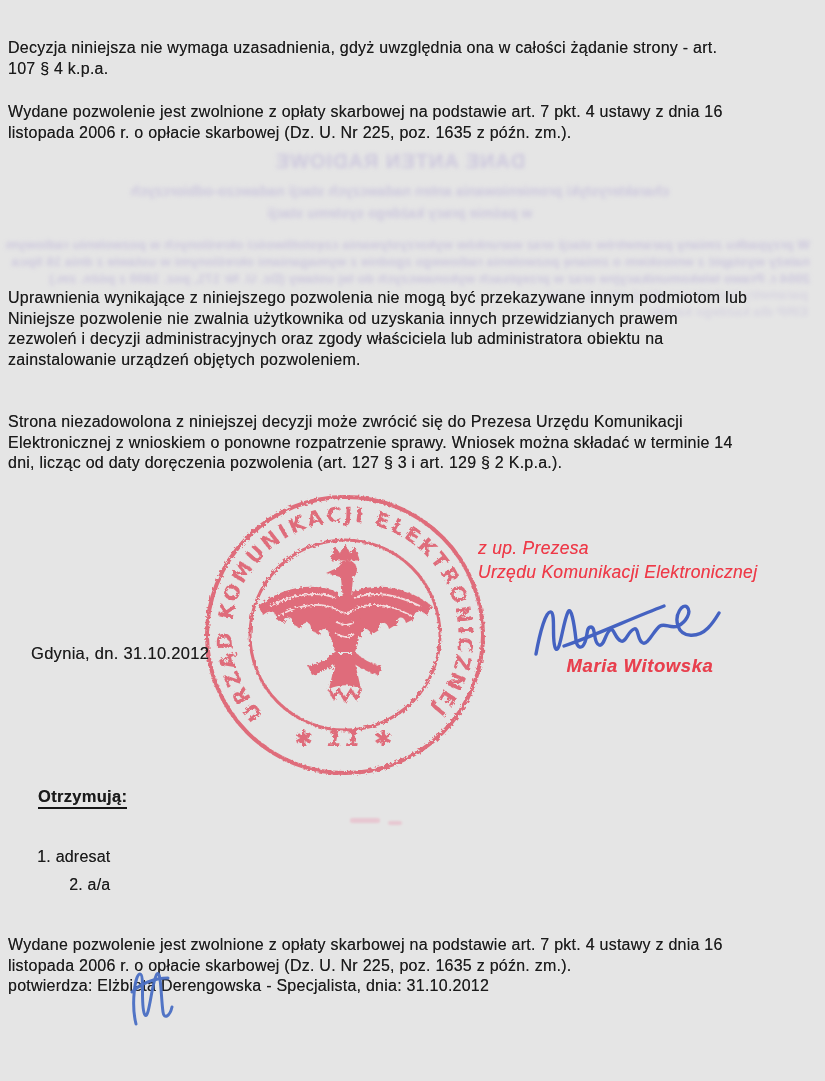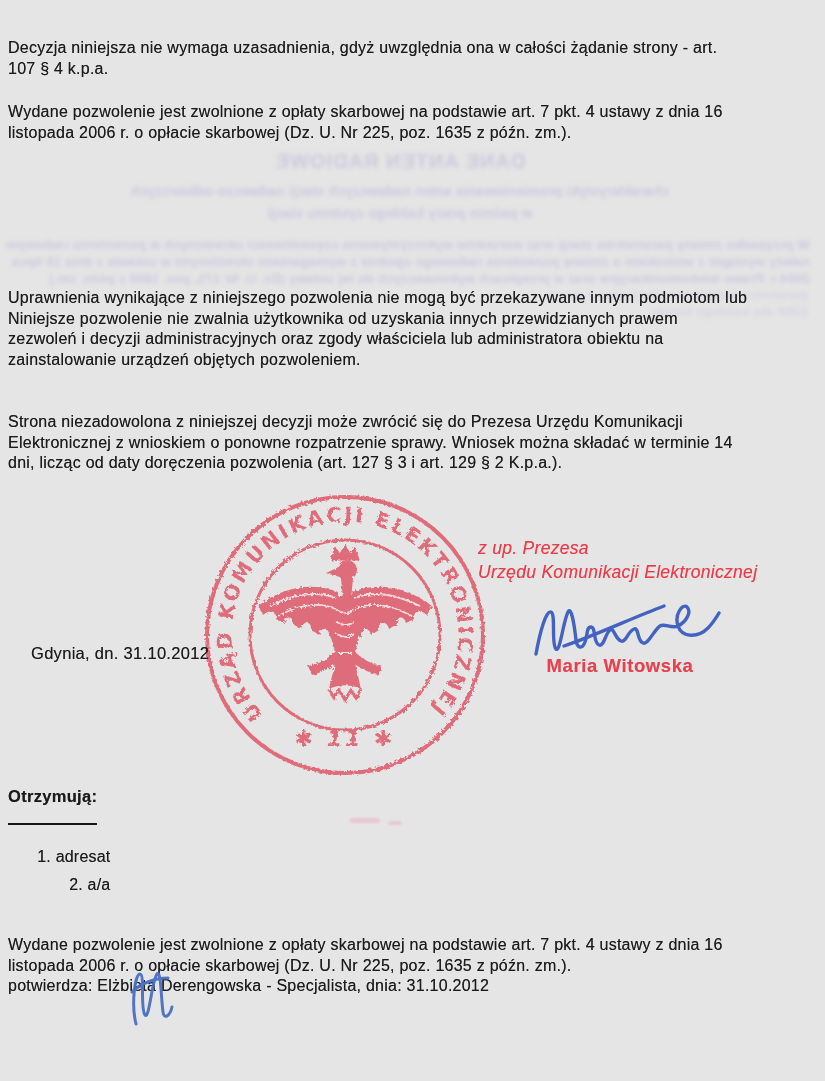--- a/index.html
+++ b/index.html
@@ -5,29 +5,29 @@
   html,body{margin:0;padding:0;background:#ffffff;}
   .page{
     position:relative; width:825px; height:1081px; background:#e5e5e5;
     font-family:"Liberation Sans", sans-serif; color:#1b1b1b; overflow:hidden;
   }
   .para{position:absolute; font-size:16px; line-height:20.6px; letter-spacing:.25px;
         text-shadow:0 0 .5px rgba(25,25,25,.65); white-space:nowrap;}
   .para div{white-space:nowrap;}
   .date{position:absolute; font-size:16.5px; letter-spacing:.3px; text-shadow:0 0 .5px rgba(25,25,25,.6);}
   .recip-head{position:absolute; font-size:16.5px; font-weight:bold; letter-spacing:.3px;
-        border-bottom:2px solid #161616; padding-bottom:17px; text-shadow:0 0 .4px rgba(25,25,25,.6);}
+        border-bottom:2px solid #161616; padding-bottom:1px; text-shadow:0 0 .4px rgba(25,25,25,.6);margin-left:30px;}
   .recip-list{position:absolute; font-size:16px; line-height:28px; letter-spacing:.2px;
         text-shadow:0 0 .4px rgba(25,25,25,.6);text-align:right;}
   .recip-list .num{display:inline-block; width:36px;}
   .redblock{position:absolute; left:478px; top:537px; width:324px; text-align:left;
         color:#ee3a48; font-size:17.5px; line-height:23.5px; letter-spacing:.3px;
         text-shadow:0 0 .6px rgba(238,58,72,.55); white-space:nowrap;font-style:italic;}
-  .signer-name{position:absolute; left:458px; top:655px; width:324px; text-align:center;
-        color:#e8404e; font-size:18.5px; font-weight:bold; letter-spacing:.6px;
+  .signer-name{position:absolute; left:478px; top:655px; width:324px; text-align:center;
+        color:#e8404e; font-size:18.5px; font-style:italic; font-weight:bold; letter-spacing:.6px;
         text-shadow:0 0 .6px rgba(232,64,78,.5);}
   
   .ghost{position:absolute; transform:scaleX(-1); filter:blur(2.1px); color:#c7c1dc;
         font-weight:bold; opacity:.8; white-space:nowrap;}
   .ghost-center{text-align:center; white-space:normal;}
   .ghost-title{font-size:20px; letter-spacing:1px; margin-bottom:10px;}
   .ghost-sub{font-size:14px; margin-top:6px;}
   .ghost-para{font-size:13.5px; line-height:17px;}
   .smudge{position:absolute; background:#eaafc1; filter:blur(1.2px); opacity:.55; border-radius:2px;}
   .stamp-wrap{position:absolute; left:200px; top:490px; width:290px; height:290px; opacity:.9;}

